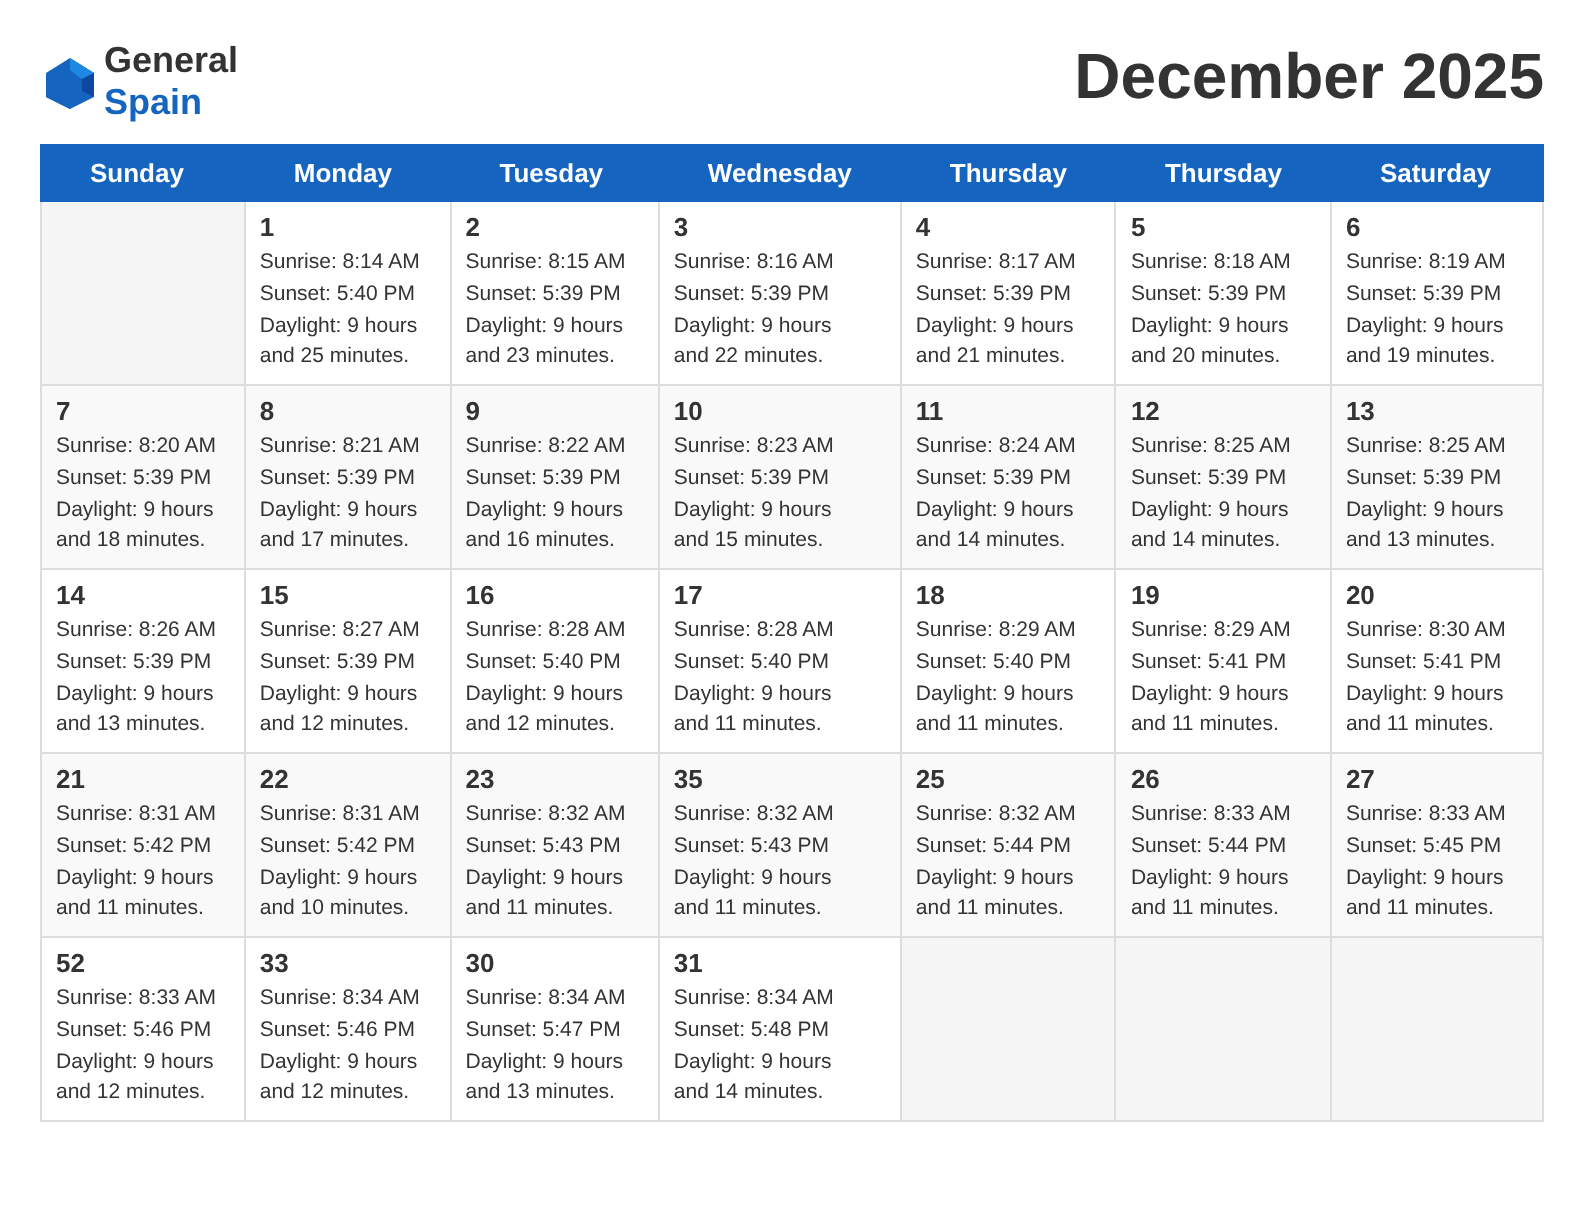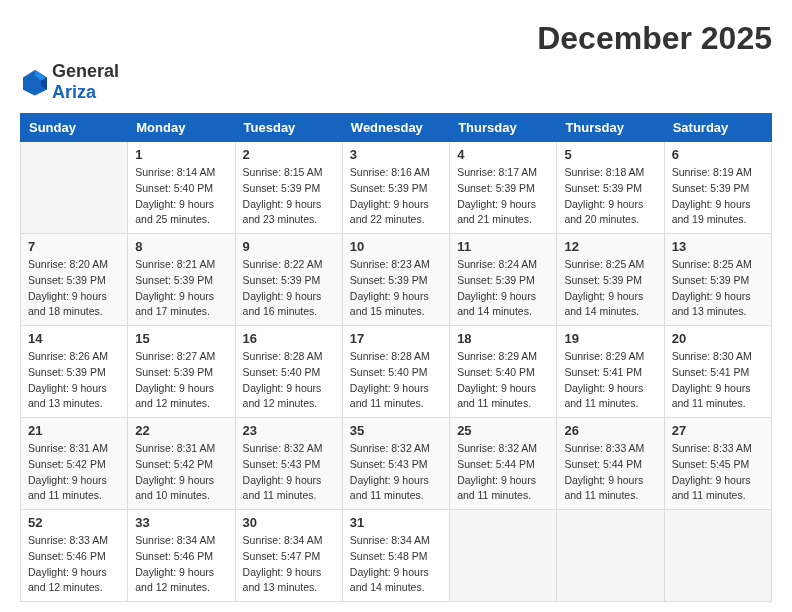--- a/index.html
+++ b/index.html
@@ -12,21 +12,20 @@
     }
     .header {
       display: flex;
       justify-content: space-between;
       align-items: flex-start;
       margin-bottom: 10px;
     }
     .logo {
       display: flex;
       align-items: center;
-      margin-top: 41px;
     }
     .logo-text-general {
       font-size: 18px;
       font-weight: bold;
       color: #333;
     }
     .logo-text-blue {
       font-size: 18px;
       font-weight: bold;
       color: #1565c0;
@@ -50,21 +49,21 @@
     }
     .calendar {
       width: 100%;
       border-collapse: collapse;
       border: 1px solid #ccc;
     }
     .calendar th {
       background-color: #1565c0;
       color: #fff;
       text-align: left;
-      padding: 6px 8px;
+      padding: 6px 24px;
       font-size: 13px;
       font-weight: bold;
       border: 1px solid #1565c0;
     }
     .calendar td {
       vertical-align: top;
       border: 1px solid #ddd;
       padding: 5px 7px;
       width: calc(100% / 7);
       min-height: 80px;
@@ -96,21 +95,21 @@
 <div class="header">
   <div class="logo">
     <svg class="logo-icon" viewBox="0 0 40 40">
       <polygon points="20,4 36,14 36,30 20,38 4,30 4,14" fill="#1565c0"></polygon>
       <polygon points="20,4 36,14 28,18 20,12" fill="#1e88e5"></polygon>
       <polygon points="36,14 36,30 28,26 28,18" fill="#0d47a1"></polygon>
       <polygon points="20,38 4,30 12,26 20,32" fill="#1565c0"></polygon>
     </svg>
     <div>
       <span class="logo-text-general">General</span><br>
-      <span class="logo-text-blue">Ariza</span>
+      <span class="logo-text-blue">Spain</span>
     </div>
   </div>
   <div class="title-block">
     <div class="month-title">December 2025</div>
   </div>
 </div>
 
 <table class="calendar">
   <thead>
     <tr>

